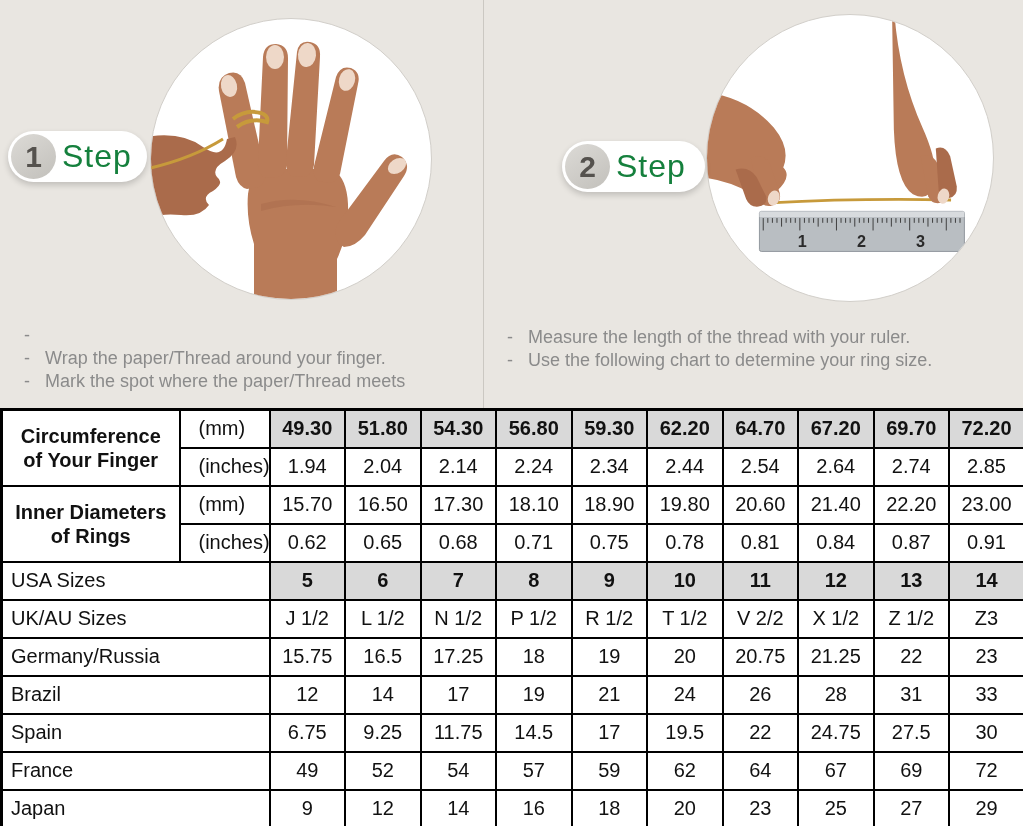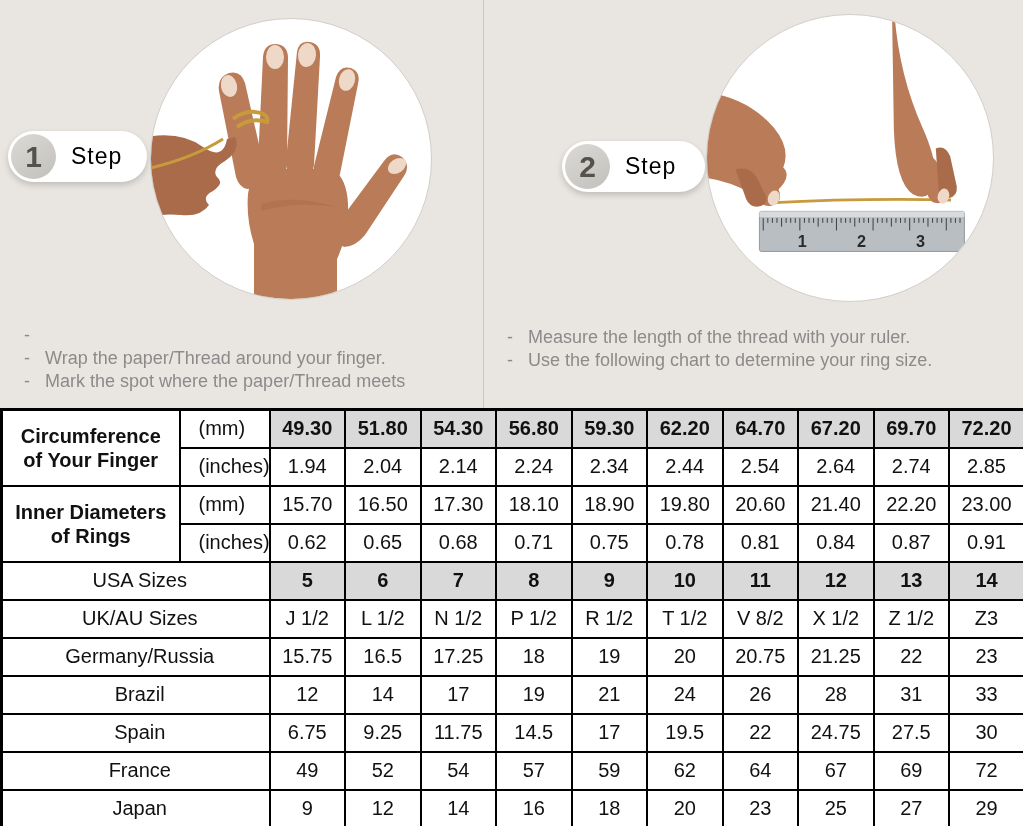--- a/index.html
+++ b/index.html
@@ -26,42 +26,42 @@
     z-index:5;
   }
   .badge-1{left:8px;top:131px;width:139px;}
   .badge-2{left:562px;top:141px;width:143px;}
   .step-num{
     width:45px;height:45px;border-radius:50%;margin-left:3px;
     background:linear-gradient(145deg,#dcdad6,#c2c0bb);
     color:#55524e;font-size:30px;font-weight:bold;
     display:flex;align-items:center;justify-content:center;
   }
-  .step-label{color:#000000;font-size:23px;margin-left:15px;letter-spacing:1px;}
+  .step-label{color:#15803d;font-size:32px;margin-left:6px;letter-spacing:1px;}
 
   .instructions{position:absolute;color:#8b8b8b;font-size:18px;line-height:23px;}
   .inst-1{left:24px;top:324px;width:450px;}
   .inst-2{left:507px;top:326px;width:510px;}
   .inst-line{display:flex;}
   .inst-line .dash{width:21px;flex:0 0 21px;}
 
   
   table.size-table{
     position:absolute;left:0;top:408px;width:1023px;height:418px;
     border-collapse:collapse;table-layout:fixed;background:#ffffff;
     border:3px solid #000;
   }
   .size-table td{
     border:2px solid #000;text-align:center;padding:0;
     font-size:20px;color:#111;overflow:hidden;white-space:nowrap;
   }
   .size-table tr{height:38px;}
   .size-table td.group-label{text-align:center;line-height:24px;font-size:20px;font-weight:bold;}
   .size-table td.unit-cell{text-align:left;padding-left:18px;}
-  .size-table td.country-label{text-align:center;padding-left:8px;}
+  .size-table td.country-label{text-align:left;padding-left:8px;}
   .size-table td.shaded{background:#d9d9d9;font-weight:bold;}
 
   
   .skin{fill:#b97b58;}
   .skin-dk{fill:#aa6b4b;}
   .nail{fill:#eed8c8;}
 </style>
 </head>
 <body>
 
@@ -294,21 +294,21 @@
         <td class="shaded">14</td>
       </tr>
       <tr>
         <td class="country-label" colspan="2">UK/AU Sizes</td>
         <td>J 1/2</td>
         <td>L 1/2</td>
         <td>N 1/2</td>
         <td>P 1/2</td>
         <td>R 1/2</td>
         <td>T 1/2</td>
-        <td>V 8/2</td>
+        <td>V 2/2</td>
         <td>X 1/2</td>
         <td>Z 1/2</td>
         <td>Z3</td>
       </tr>
       <tr>
         <td class="country-label" colspan="2">Germany/Russia</td>
         <td>15.75</td>
         <td>16.5</td>
         <td>17.25</td>
         <td>18</td>

